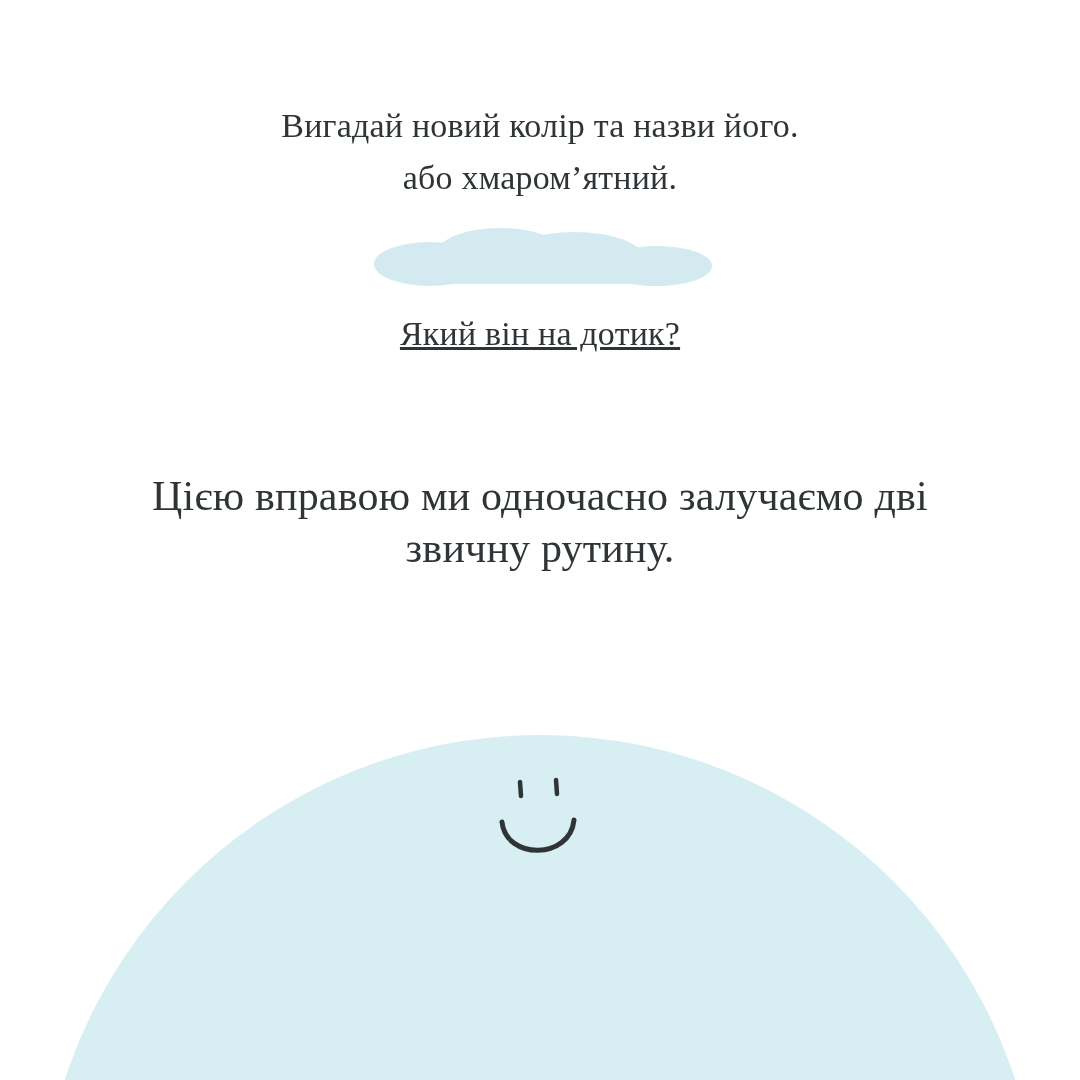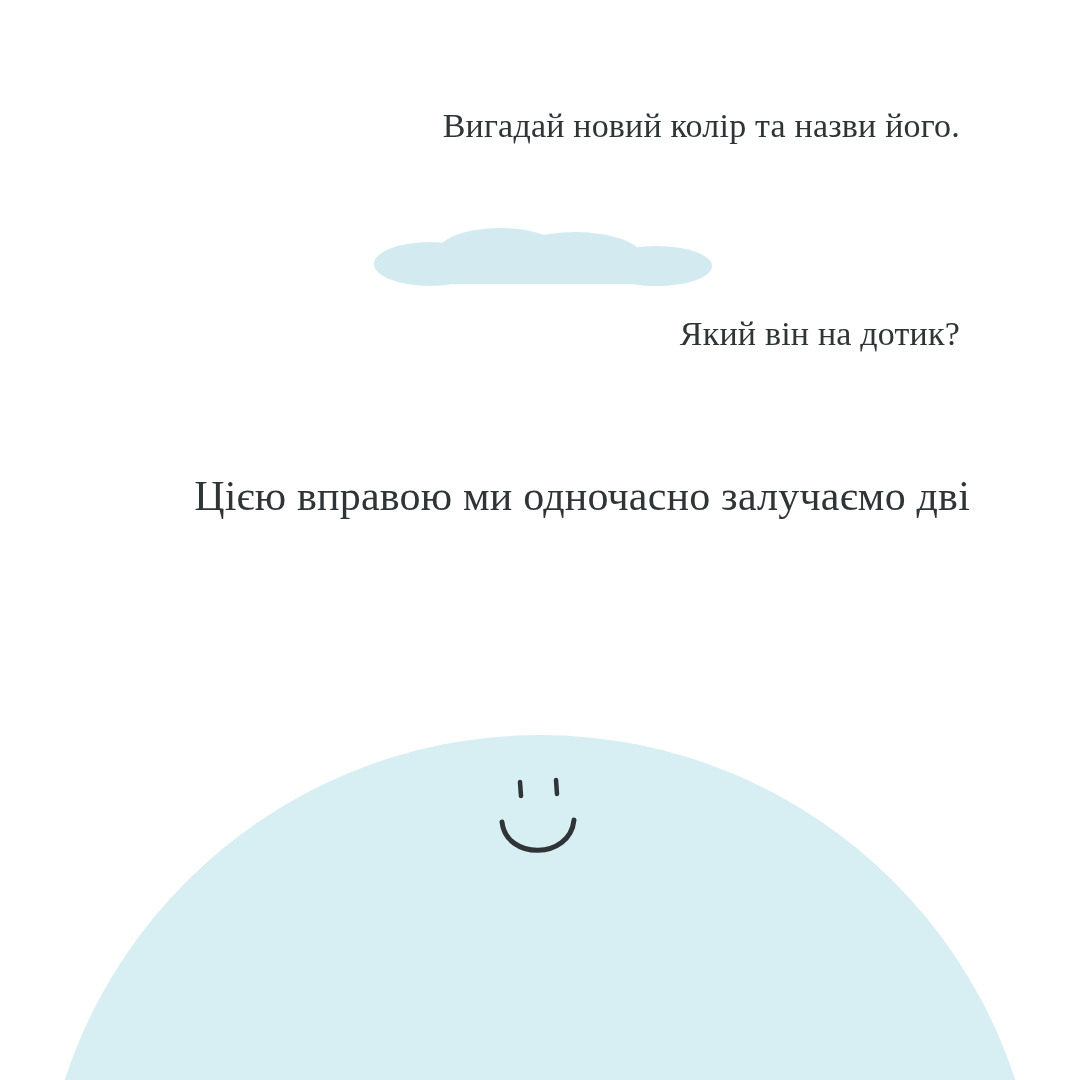--- a/index.html
+++ b/index.html
@@ -63,40 +63,41 @@
     top: 0;
     width: 1080px;
     z-index: 2;
     text-align: center;
     color: #2f3436;
   }
 
   .para {
     margin: 0;
     padding: 0;
-    text-align: right;
+    text-align: center;
     letter-spacing: 0.2px;
   }
 
   .para-1 {
     position: absolute;
     top: 100px;
     left: 120px;
     width: 840px;
     font-size: 34px;
     line-height: 52px;
   }
 
   .para-2 {
     position: absolute;
     top: 308px;
     left: 120px;
     width: 840px;
     font-size: 34px;
     line-height: 52px;
+    text-decoration: underline;
   }
 
   .para-3 {
     position: absolute;
     top: 470px;
     left: 110px;
     width: 860px;
     font-size: 42px;
     line-height: 52px;
   }
@@ -131,24 +132,26 @@
       <line x1="40" y1="22" x2="41" y2="36"></line>
       <line x1="76" y1="20" x2="77" y2="34"></line>
       <path d="M22 62 C 26 100, 90 100, 94 60" stroke-width="5"></path>
     </g>
   </svg>
 
   <div class="text-wrap">
 
     <div class="para para-1">
       <span class="line">Вигадай новий колір та назви його.</span>
+      <span class="line">або хмаром’ятний.</span>
     </div>
 
     <div class="para para-2">
       <span class="line">Який він на дотик?</span>
     </div>
 
     <div class="para para-3">
       <span class="line">Цією вправою ми одночасно залучаємо дві</span>
+      <span class="line">звичну рутину.</span>
     </div>
 
   </div>
 </div>
 
 </body></html>

